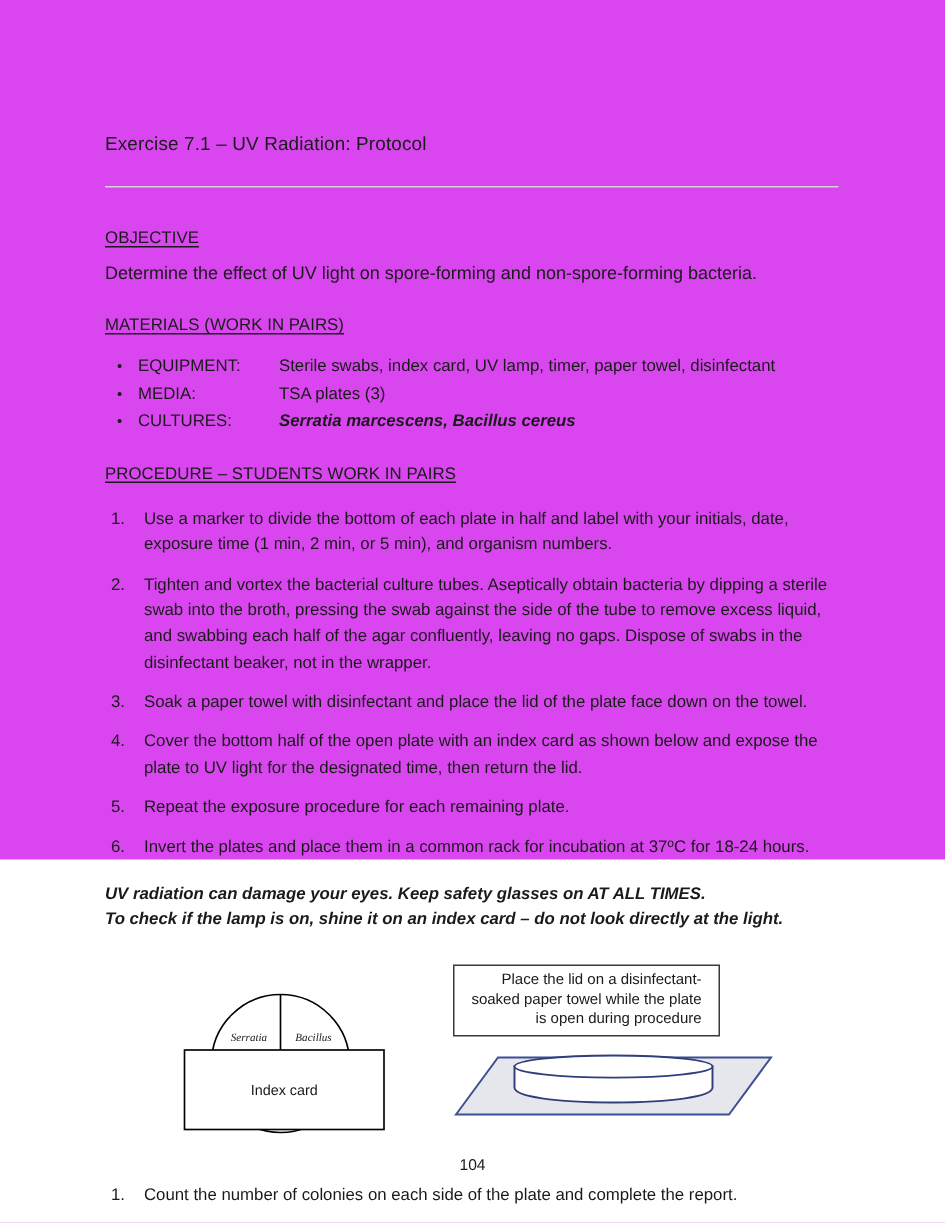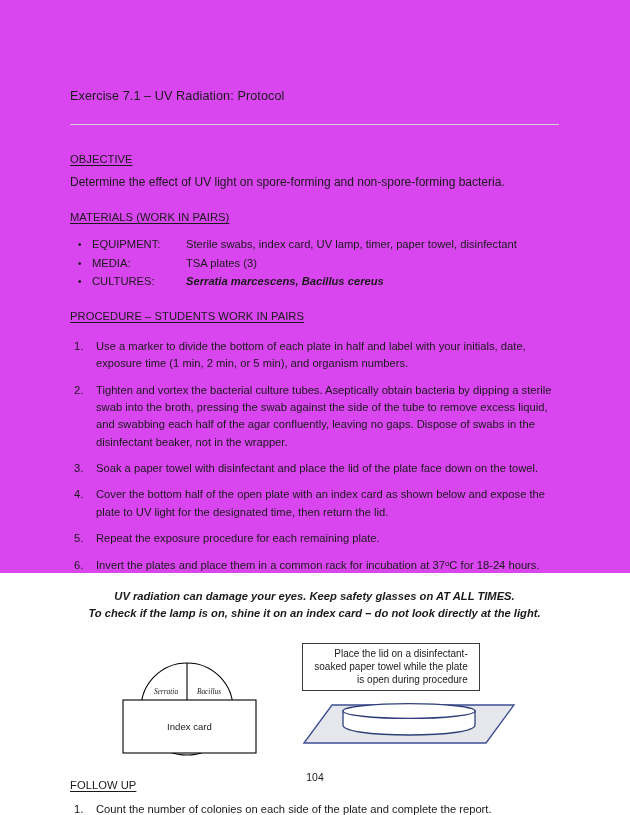--- a/index.html
+++ b/index.html
@@ -115,21 +115,20 @@
   .num-list.tight .num-item { margin-bottom: 1px; line-height: 1.5; }
 
   sup.deg {
     font-size: 0.72em;
     vertical-align: 0.38em;
     line-height: 0;
   }
 
   
   .warning {
-    text-align: center;
     font-size: 11.2px;
     font-weight: bold;
     font-style: italic;
     line-height: 1.55;
   }
 
   
   .figure-area {
     position: relative;
     width: 489px;
@@ -291,21 +290,20 @@
 
         <path d="M 57,16 L 57,30 C 57,36 84,40 123,40 C 162,40 189,36 189,30 L 189,16 Z" fill="#ffffff" stroke="#2f3f7a" stroke-width="1.3"></path>
 
         <ellipse cx="123" cy="16" rx="66" ry="7.4" fill="#ffffff" stroke="#2f3f7a" stroke-width="1.3"></ellipse>
       </svg>
 
     </div>
 
     <div class="sp-22"></div>
 
-    <div class="section-head">FOLLOW UP</div>
     <div class="sp-10"></div>
 
     <ol class="num-list tight">
       <li class="num-item">
         <span class="num-marker">1.</span>
         <span class="num-text">Count the number of colonies on each side of the plate and complete the report.</span>
       </li>
 
     </ol>
 

